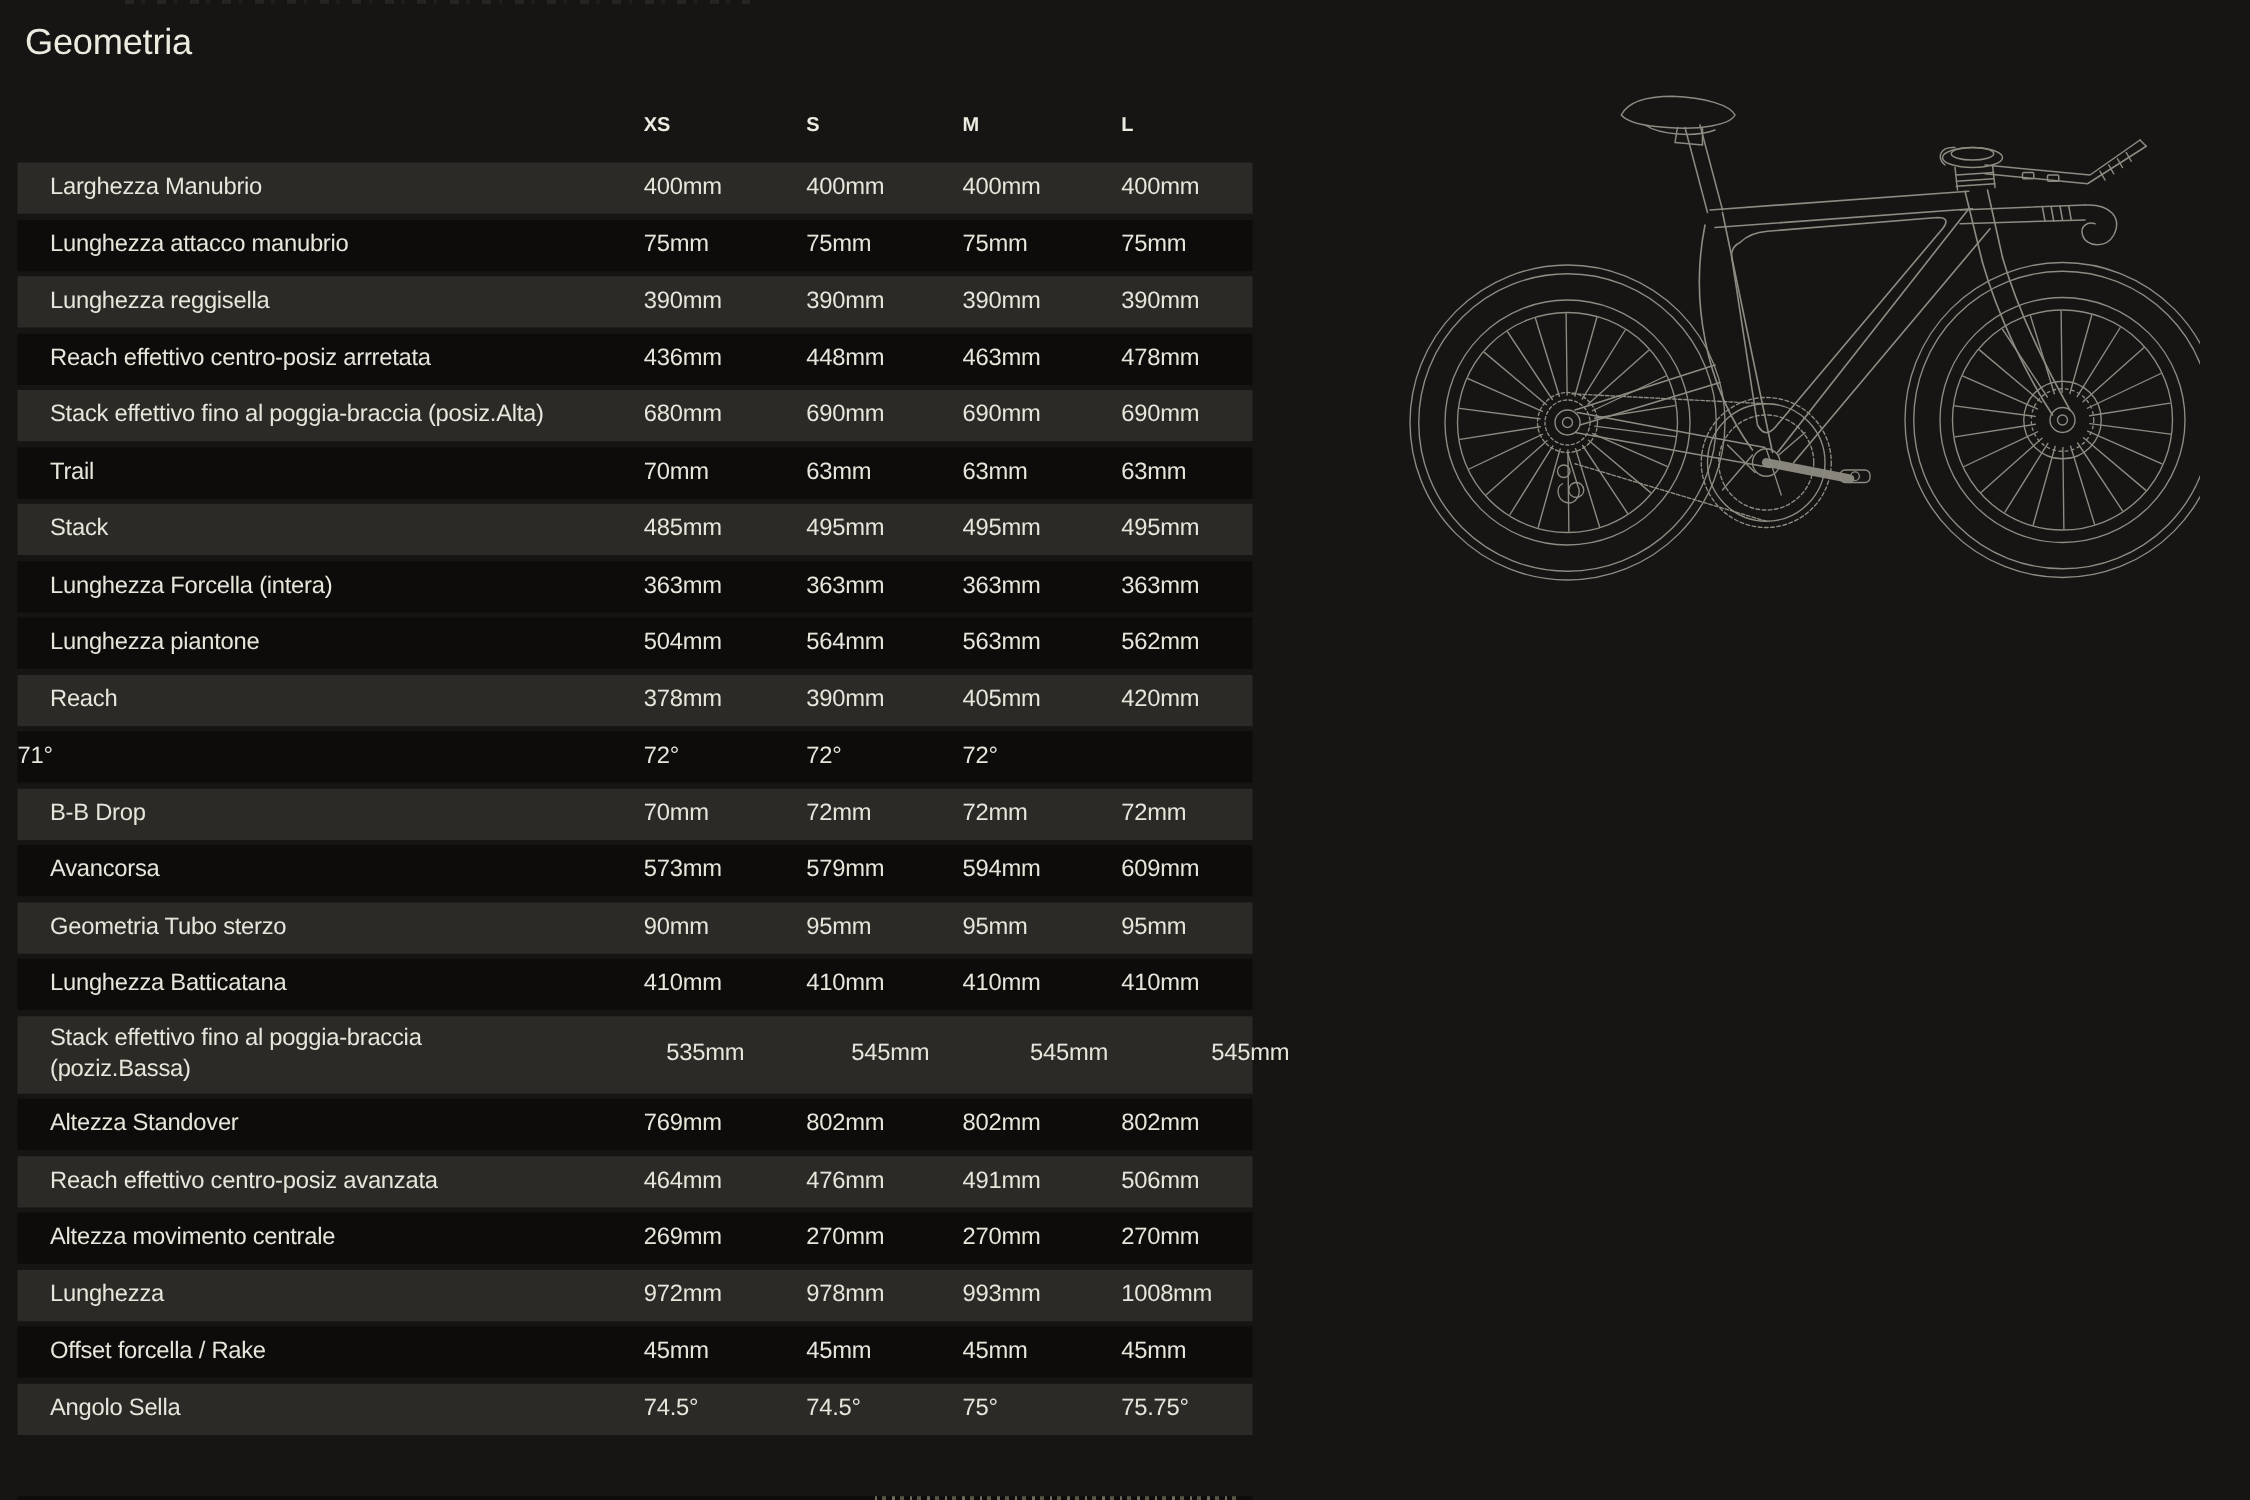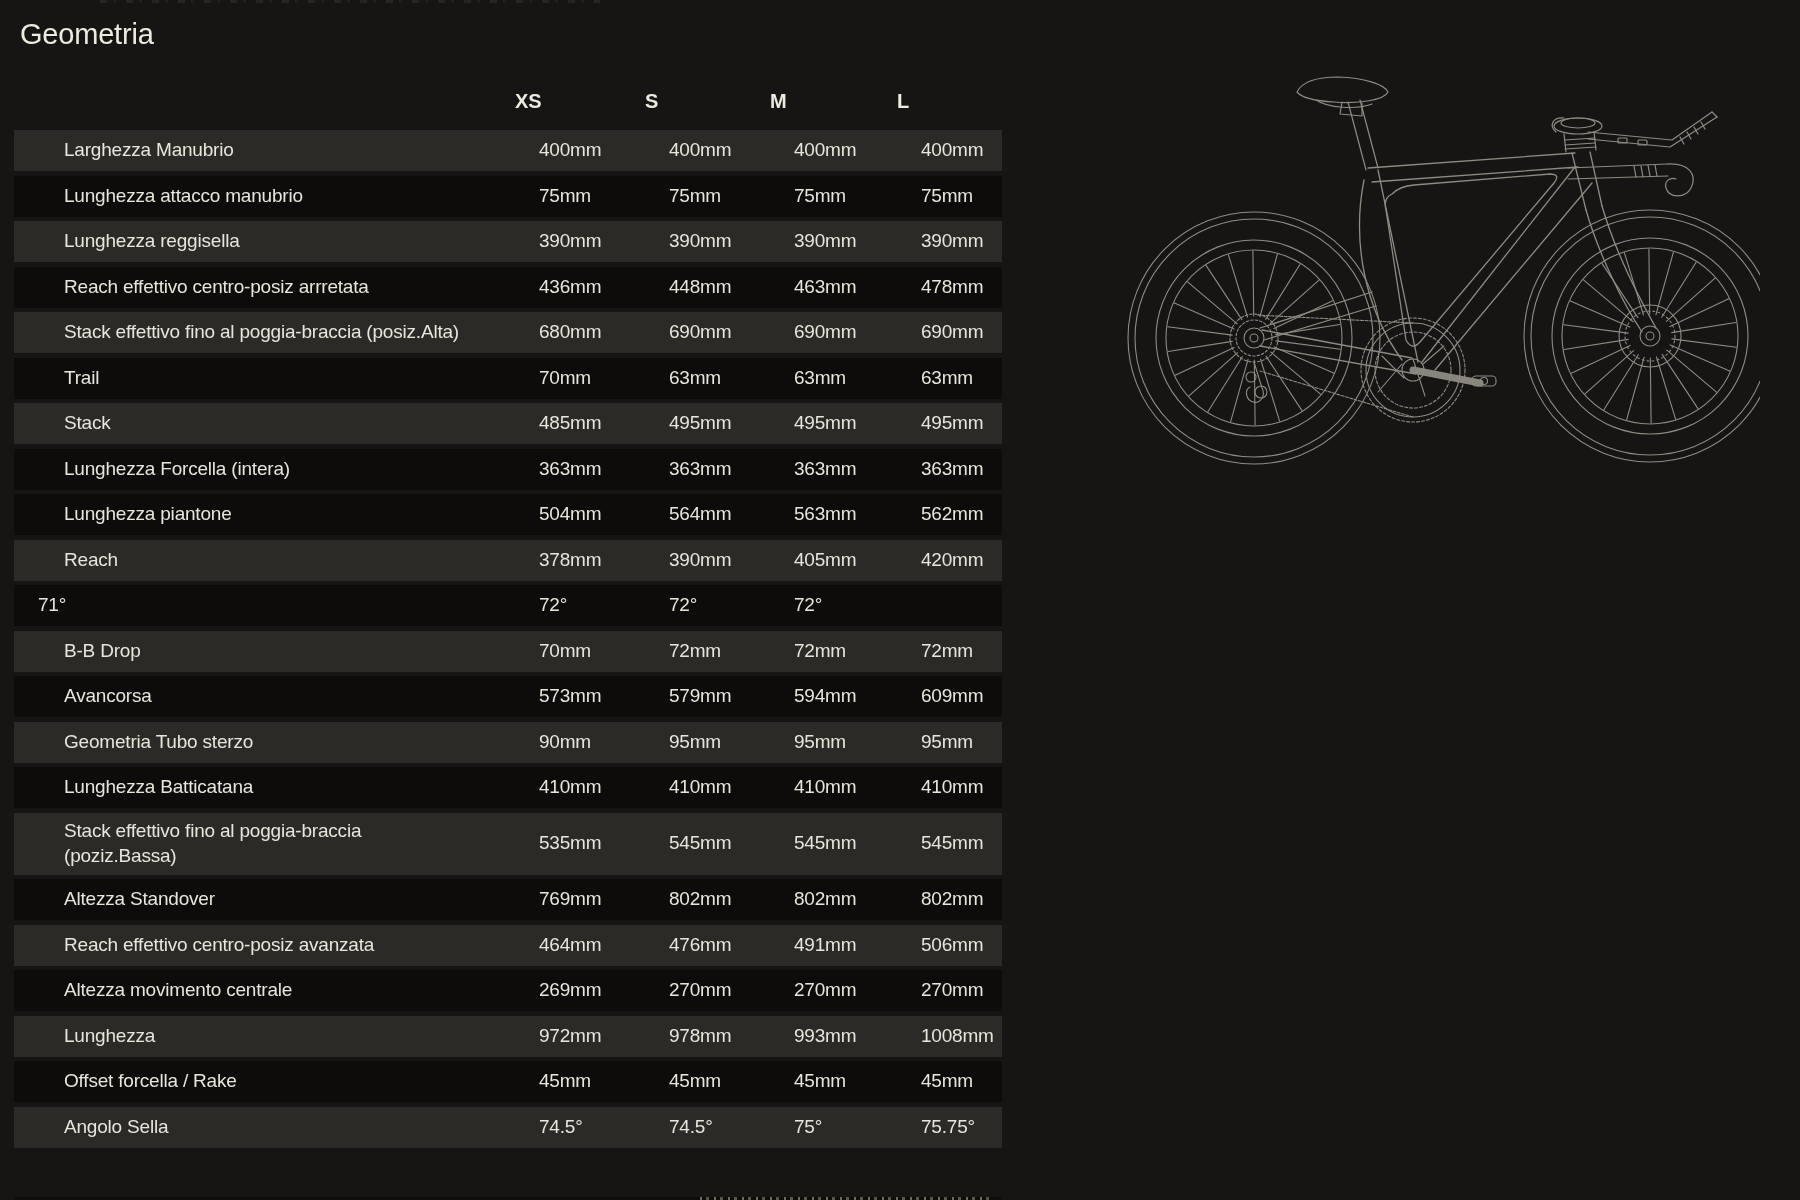--- a/index.html
+++ b/index.html
@@ -25,26 +25,26 @@
     background:repeating-linear-gradient(90deg,#3a3833 0 7px,transparent 7px 13px,#2c2a26 13px 16px,transparent 16px 26px);
   }
   .geo-table{position:absolute;left:14px;top:88px;width:988px;}
   .grid-row{
     display:grid;
     grid-template-columns:501px 130px 125px 127px 1fr;
     align-items:center;
   }
   .table-header{height:26px;margin-bottom:16px;}
   .table-header .cell{
-    font-weight:700;font-size:20px;color:var(--heading);
+    font-weight:700;font-size:16px;color:var(--heading);
   }
   .row{
-    height:41px;margin-bottom:4.5px;padding-left:24px;
-  }
-  .row.tall{height:62px;}
+    height:41px;margin-bottom:4.5px;
+  }
+  .row.tall{height:62px;gap:18px;}
   .row.light{background:var(--row-light);}
   .row.dark{background:var(--row-dark);}
   .cell{font-size:19px;line-height:1.3;color:var(--text);}
   .cell.label{
     padding-left:26px;white-space:pre;letter-spacing:-0.2px;
   }
   .cell.value{letter-spacing:-0.2px;}
   
   .bottom-clip{
     position:absolute;left:14px;top:1197px;width:988px;height:3px;

